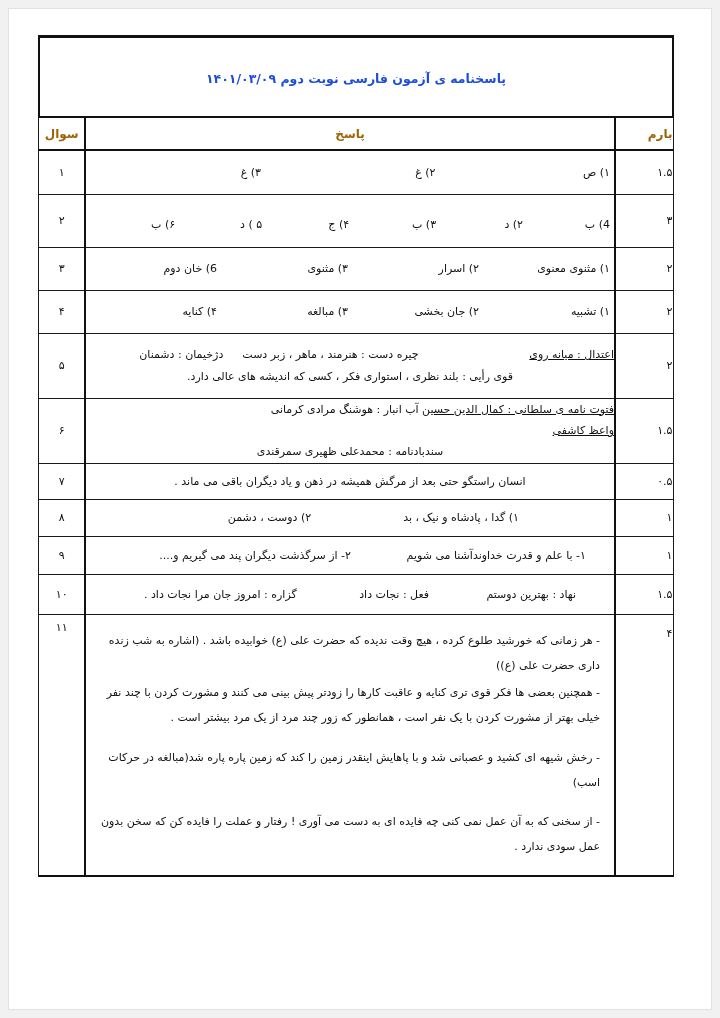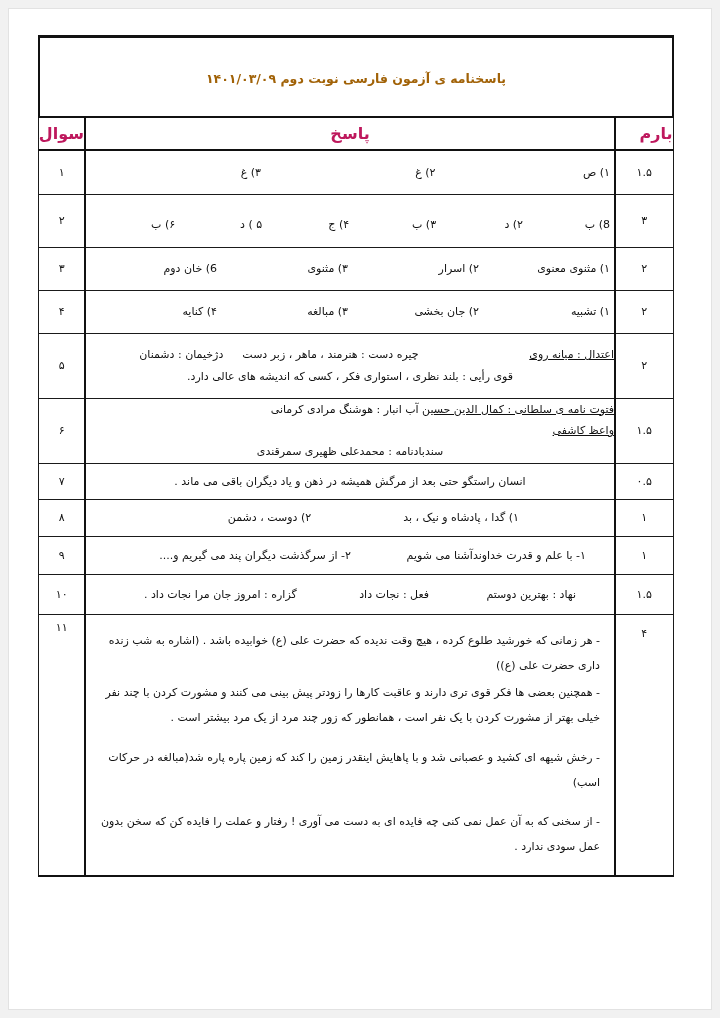--- a/index.html
+++ b/index.html
@@ -47,46 +47,46 @@
     text-align: center;
     vertical-align: middle;
     border-top: 3px solid #111 !important;
     border-right: 2px solid #111 !important;
     border-left: 2px solid #111 !important;
     border-bottom: 2px solid #111 !important;
   }
   .title-text {
     font-size: 12.5px;
     font-weight: bold;
-    color: #a16207;
+    color: #1d4ed8;
     letter-spacing: 0.1px;
   }
   .hdr {
     height: 31px;
     text-align: center;
-    font-size: 16px;
+    font-size: 12px;
     font-weight: bold;
-    color: #be185d;
+    color: #a16207;
     border-bottom: 2px solid #111 !important;
   }
   .hdr.col-q { border-right: 2px solid #111 !important; }
   .hdr.col-b { border-left: 2px solid #111 !important; padding-left: 34px; }
 
   col.c-score { width: 58px; }
   col.c-answer { width: 530px; }
   col.c-num { width: 46px; }
 
   td.cell-num {
     text-align: center;
     font-size: 11px;
     color: #111;
     border-right: 2px solid #111 !important;
   }
   td.cell-score {
-    text-align: center;
+    text-align: right;
     font-size: 11px;
     color: #111;
     border-left: 2px solid #111 !important;
   }
   td.cell-answer {
     font-size: 11px;
     color: #111;
     line-height: 1.95;
     padding: 5px 8px 5px 8px;
     text-align: right;
@@ -160,21 +160,21 @@
               <span class="opt opt-w3">۳) غ</span>
             </span>
           </td>
           <td class="cell-num">۱</td>
         </tr>
 
         <tr style="height:53px">
           <td class="cell-score">۳</td>
           <td class="cell-answer">
             <span class="opt-row">
-              <span class="opt opt-w6">8) ب</span>
+              <span class="opt opt-w6">4) ب</span>
               <span class="opt opt-w6">۲) د</span>
               <span class="opt opt-w6">۳) ب</span>
               <span class="opt opt-w6">۴) ج</span>
               <span class="opt opt-w6">۵ ) د</span>
               <span class="opt opt-w6">۶) ب</span>
             </span>
           </td>
           <td class="cell-num">۲</td>
         </tr>
 
@@ -267,21 +267,21 @@
               <span class="opt" style="width:43%">گزاره : امروز جان مرا نجات داد .</span>
             </span>
           </td>
           <td class="cell-num">۱۰</td>
         </tr>
 
         <tr class="bottom-edge" style="height:236px">
           <td class="cell-score num-top" style="vertical-align:top;padding-top:14px">۴</td>
           <td class="cell-answer r11" style="vertical-align:top">
             <span class="para">- هر زمانی که خورشید طلوع کرده ، هیچ وقت ندیده که حضرت علی (ع) خوابیده باشد . (اشاره به شب زنده داری حضرت علی (ع))</span>
-            <span class="para">- همچنین بعضی ها فکر قوی تری دارند و عاقبت کارها را زودتر پیش بینی می کنند و مشورت کردن با چند نفر خیلی بهتر از مشورت کردن با یک نفر است ، همانطور که زور چند مرد از یک مرد بیشتر است .</span>
+            <span class="para">- همچنین بعضی ها فکر قوی تری کنایه و عاقبت کارها را زودتر پیش بینی می کنند و مشورت کردن با چند نفر خیلی بهتر از مشورت کردن با یک نفر است ، همانطور که زور چند مرد از یک مرد بیشتر است .</span>
             <span class="para-gap"></span>
             <span class="para">- رخش شیهه ای کشید و عصبانی شد و با پاهایش اینقدر زمین را کند که زمین پاره پاره شد(مبالغه در حرکات اسب)</span>
             <span class="para-gap"></span>
             <span class="para">- از سخنی که به آن عمل نمی کنی چه فایده ای به دست می آوری ! رفتار و عملت را فایده کن که سخن بدون عمل سودی ندارد .</span>
           </td>
           <td class="cell-num" style="vertical-align:top;padding-top:6px">۱۱</td>
         </tr>
 
       </tbody>
     </table>

